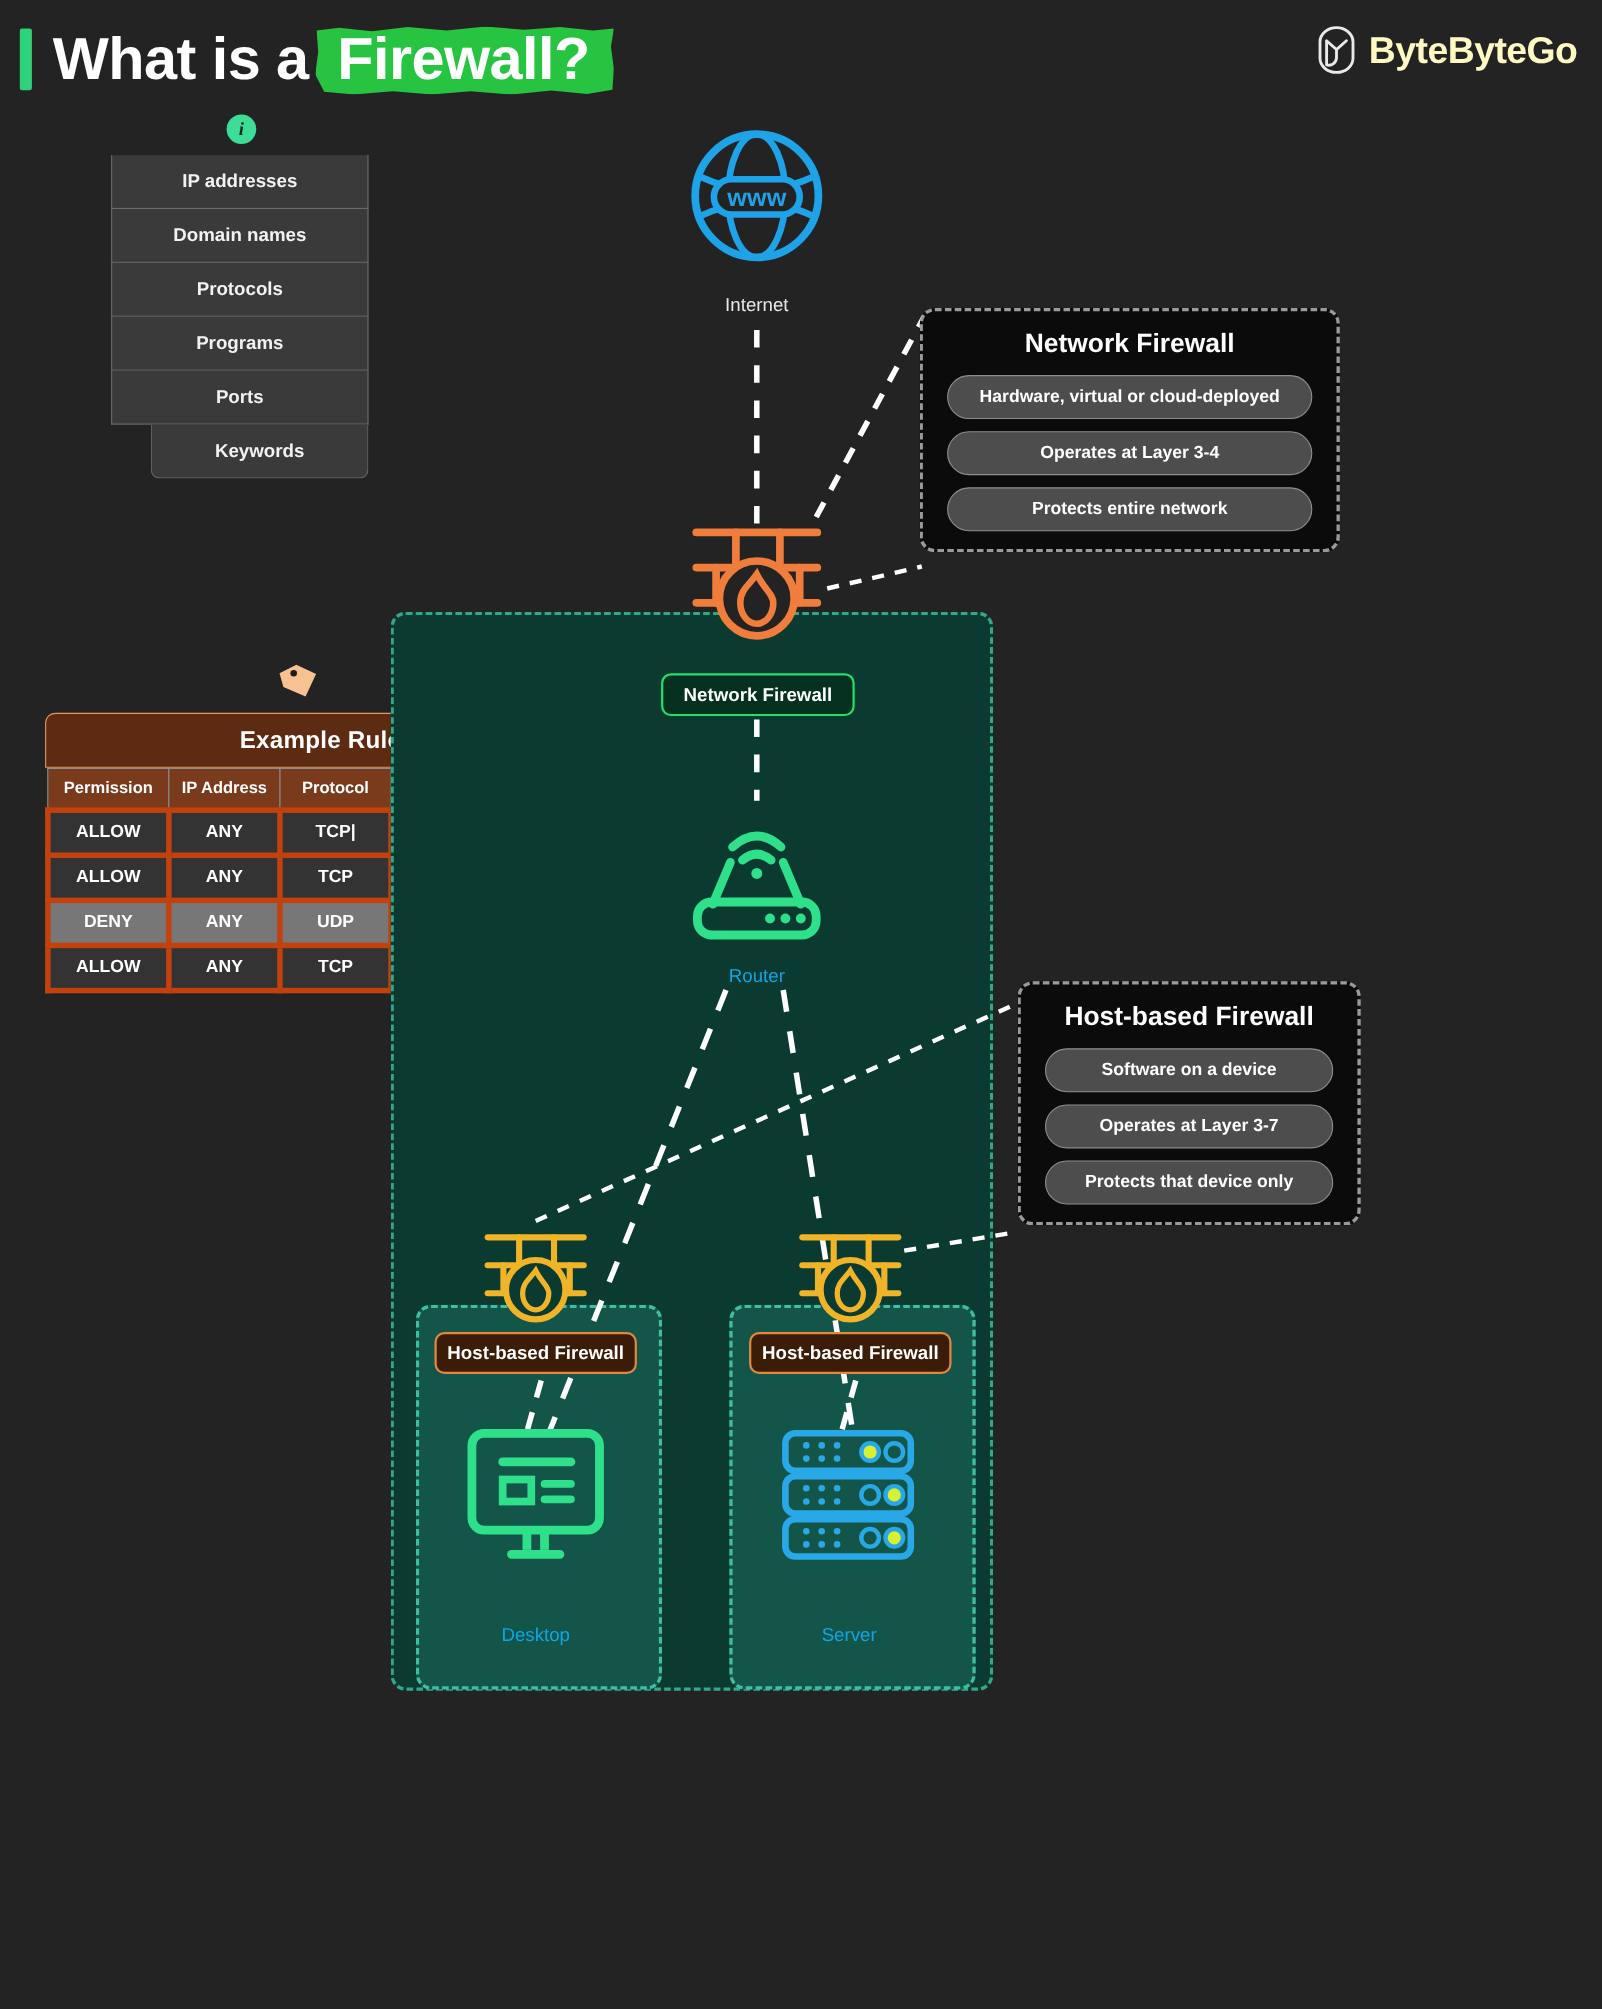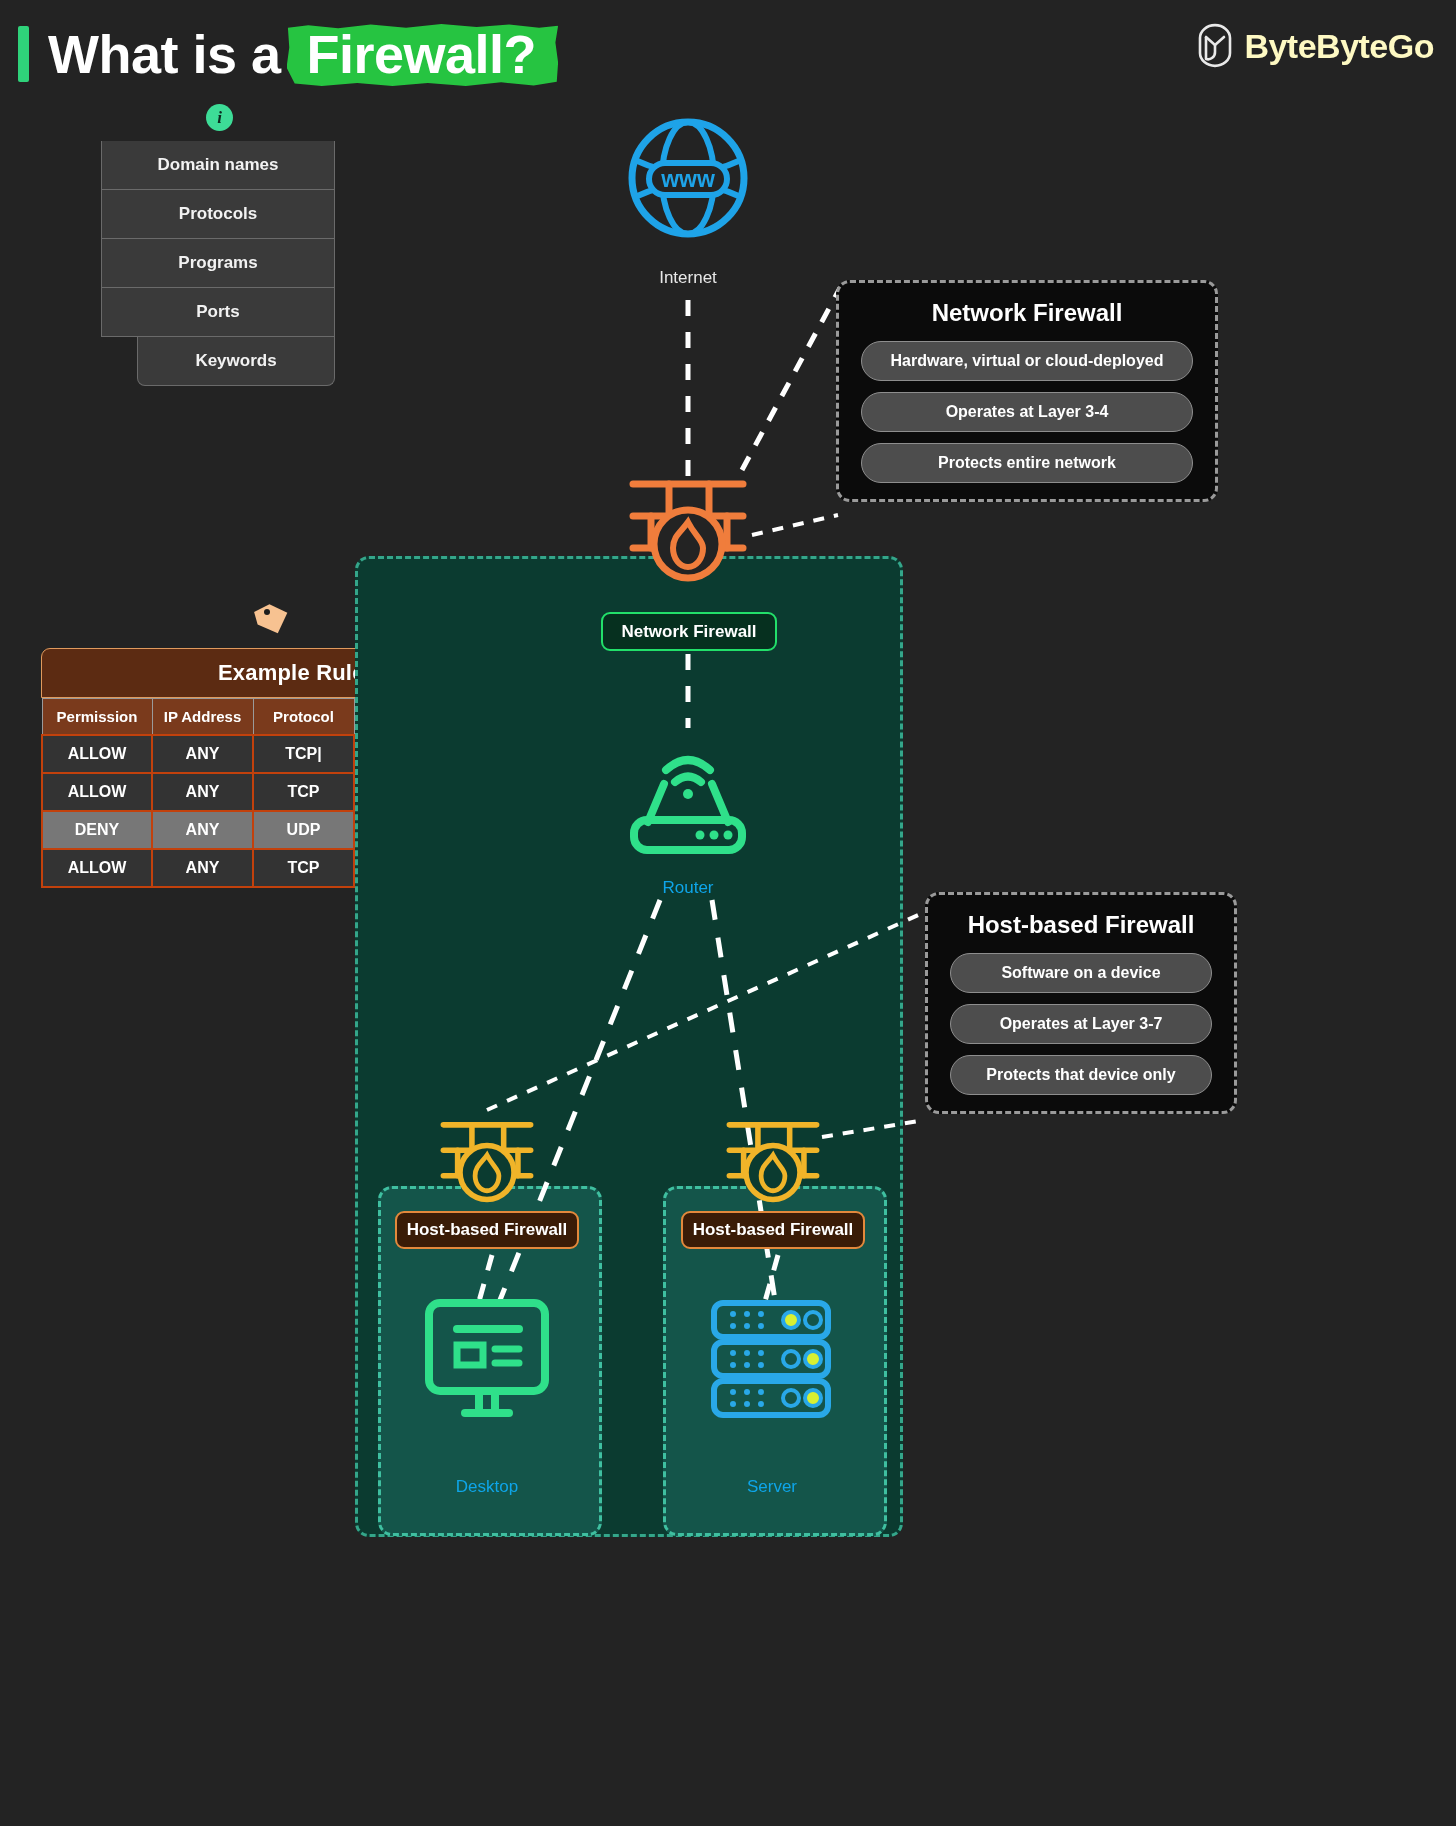--- a/index.html
+++ b/index.html
@@ -73,21 +73,21 @@
   #rules-title {
     background: #5c2b12; border: 1.5px solid #e09a5d; border-radius: 9px 9px 0 0;
     text-align: center; font-size: 22px; font-weight: 700; padding: 11px 0; letter-spacing: 0.2px;
   }
   table { border-collapse: collapse; width: 100%; table-layout: fixed; }
   th {
     background: #7a3a1c; border: 1px solid #9a9a9a; color: #fff;
     font-size: 15px; font-weight: 700; padding: 9px 2px; text-align: center;
   }
   td {
-    background: #333333; border: 2px solid #c2410c; color: #fff;
+    background: #333333; border: 5px solid #c2410c; color: #fff;
     font-size: 16px; font-weight: 700; padding: 9px 2px; text-align: center;
   }
   tr.hl td { background: #777777; }
   col.c1 { width: 110px; } col.c2 { width: 101px; } col.c3 { width: 101px; }
   col.c4 { width: 110px; } col.c5 { width: 91px; }
 
   
   #internet-icon { position: absolute; left: 625px; top: 115px; }
   #internet-label {
     position: absolute; left: 600px; top: 268px; width: 176px; text-align: center;
@@ -161,20 +161,21 @@
         <path d="M4 12 A14 12 0 0 1 34 12 L34 27 A14 12 0 0 1 4 27 Z" fill="none" stroke="#e9e9e9" stroke-width="2.6"></path>
         <path d="M10 11 L19 19 L28 11" fill="none" stroke="#e9e9e9" stroke-width="2.6" stroke-linecap="round"></path>
         <path d="M10 11 L10 33 A7 7 0 0 0 19 26 L19 19" fill="none" stroke="#e9e9e9" stroke-width="2.6" stroke-linejoin="round"></path>
       </svg>
       <span class="logo-text">ByteByteGo</span>
     </div>
   </div>
 
   <div id="filter-badge">i</div>
   <div id="filter-panel">
+    <div class="filter-row">IP addresses</div>
     <div class="filter-row">Domain names</div>
     <div class="filter-row">Protocols</div>
     <div class="filter-row">Programs</div>
     <div class="filter-row">Ports</div>
     <div class="filter-row">Keywords</div>
   </div>
 
   <svg id="rules-tag" viewBox="0 0 36 36">
     <path d="M3 4 L20 2 L34 16 L18 32 L2 17 Z" fill="#f7c291" transform="rotate(-20 18 18)"></path>
     <circle cx="12" cy="10" r="3" fill="#1d1d1d"></circle>

